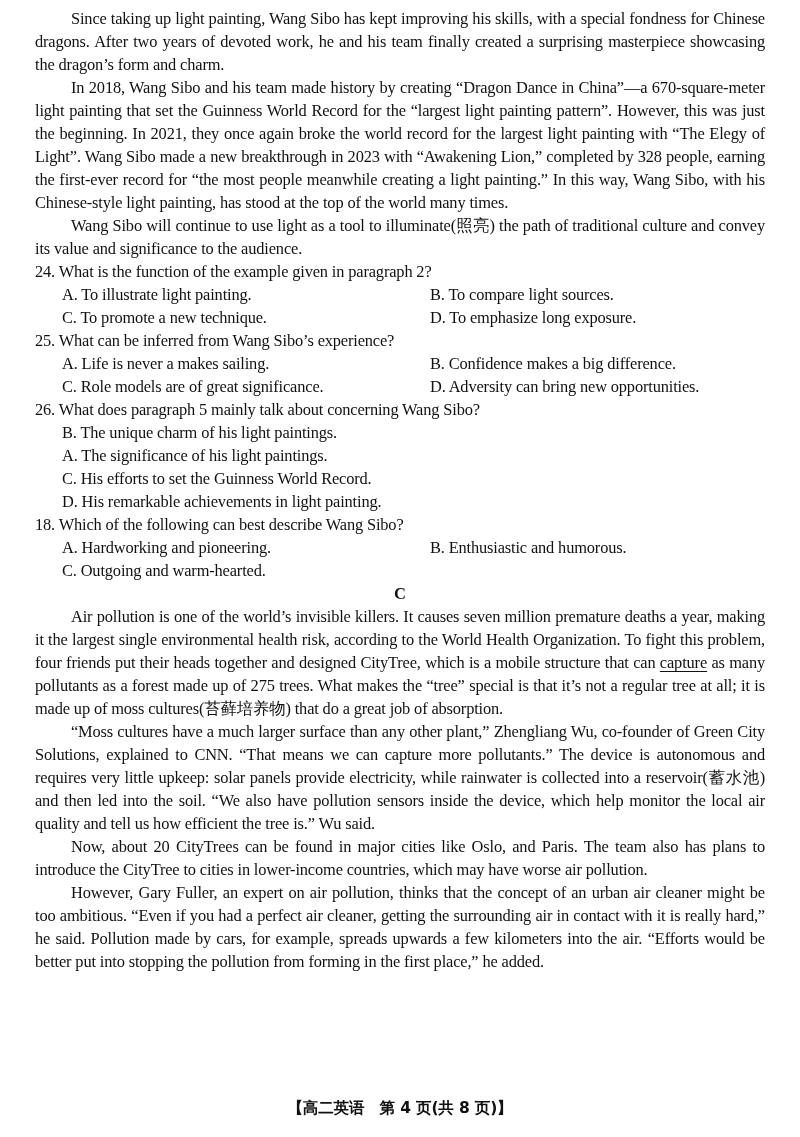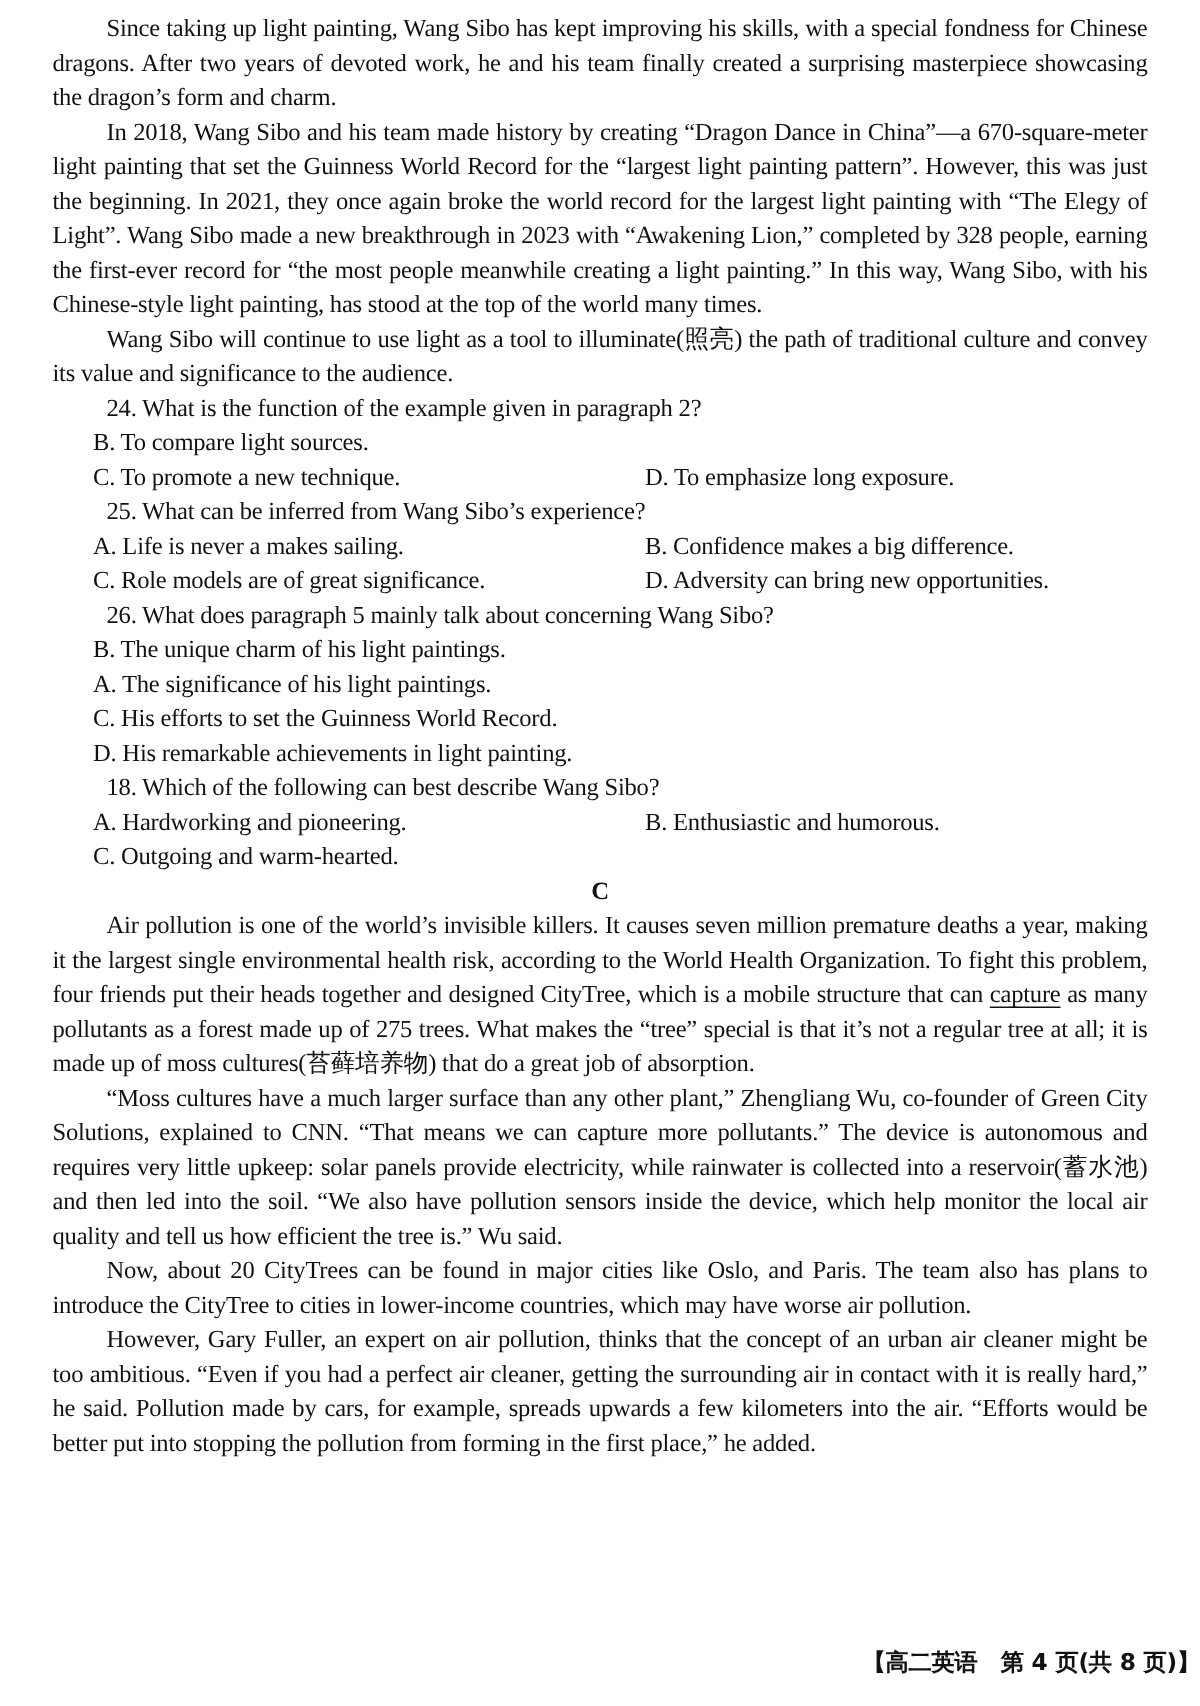--- a/index.html
+++ b/index.html
@@ -13,51 +13,52 @@
     width: 800px; height: 1094px;
     box-sizing: border-box;
     padding: 7px 35px 0 35px;
     font-size: 16.4px;
     line-height: 23px;
     letter-spacing: -0.15px;
   }
   p { margin: 0; text-align: justify; text-align-last: left; }
   .para { text-indent: 36px; }
   .question { margin: 0; }
-  .stem { padding-left: 0; margin-left: 36px; }
+  .stem { padding-left: 0; }
   .options { padding-left: 27px; }
   .opt-row { display: flex; }
   .opt-row .opt { width: 368px; flex: none; }
   .opt-single { display: block; }
   .section-label {
     text-align: center; font-weight: bold; font-size: 16.5px; margin: 0;
   }
   .u { text-decoration: underline; text-underline-offset: 3px; }
   .footer {
     position: absolute; left: 0; right: 0; top: 1097px;
-    text-align: right; font-weight: bold; font-size: 15.5px;
+    text-align: center; font-weight: bold; font-size: 15.5px;
     font-family: "DejaVu Sans", sans-serif;
   }
 </style>
 </head>
 <body>
 
 <div class="page">
 
   <section>
     <p class="para">Since taking up light painting, Wang Sibo has kept improving his skills, with a special fondness for Chinese dragons. After two years of devoted work, he and his team finally created a surprising masterpiece showcasing the dragon’s form and charm.</p>
     <p class="para">In 2018, Wang Sibo and his team made history by creating “Dragon Dance in China”—a 670-square-meter light painting that set the Guinness World Record for the “largest light painting pattern”. However, this was just the beginning. In 2021, they once again broke the world record for the largest light painting with “The Elegy of Light”. Wang Sibo made a new breakthrough in 2023 with “Awakening Lion,” completed by 328 people, earning the first-ever record for “the most people meanwhile creating a light painting.” In this way, Wang Sibo, with his Chinese-style light painting, has stood at the top of the world many times.</p>
     <p class="para">Wang Sibo will continue to use light as a tool to illuminate(照亮) the path of traditional culture and convey its value and significance to the audience.</p>
   </section>
 
   <section>
     <div class="question">
       <div class="stem">24. What is the function of the example given in paragraph 2?</div>
       <div class="options">
         <div class="opt-row">
+          <span class="opt">A. To illustrate light painting.</span>
           <span class="opt">B. To compare light sources.</span>
         </div>
         <div class="opt-row">
           <span class="opt">C. To promote a new technique.</span>
           <span class="opt">D. To emphasize long exposure.</span>
         </div>
       </div>
     </div>
 
     <div class="question">

